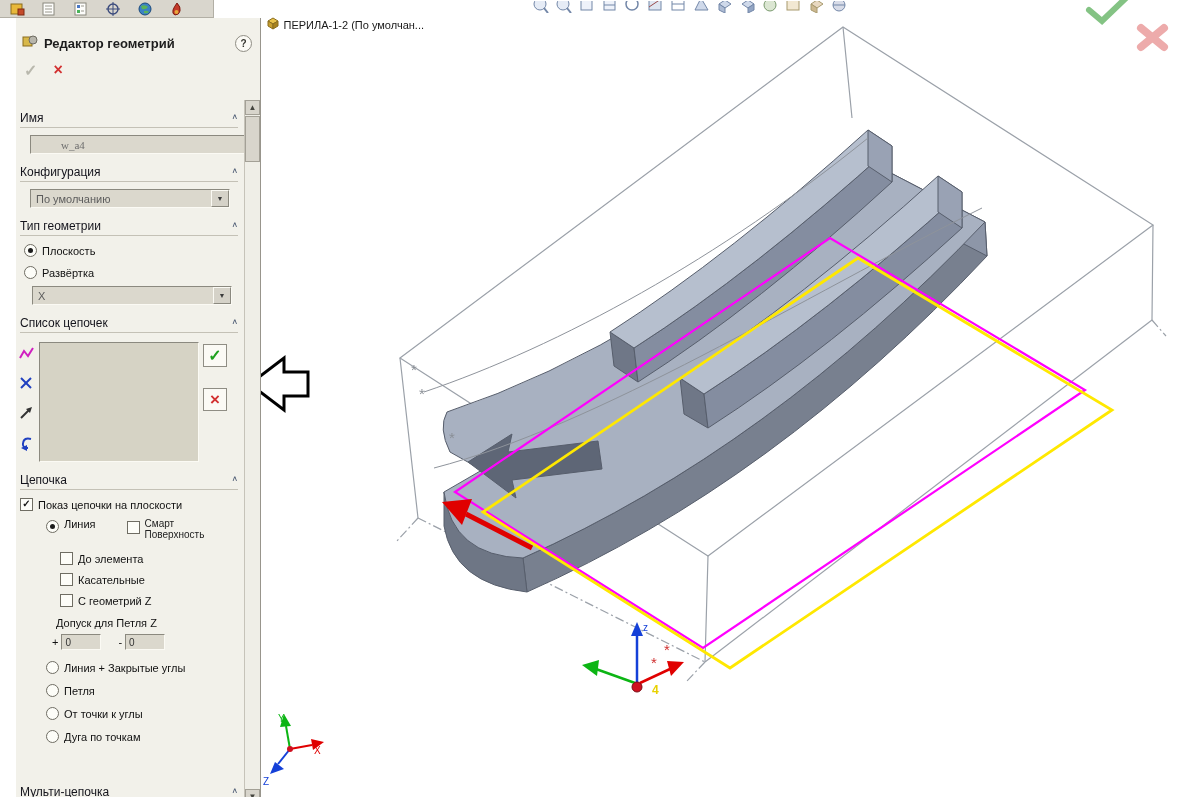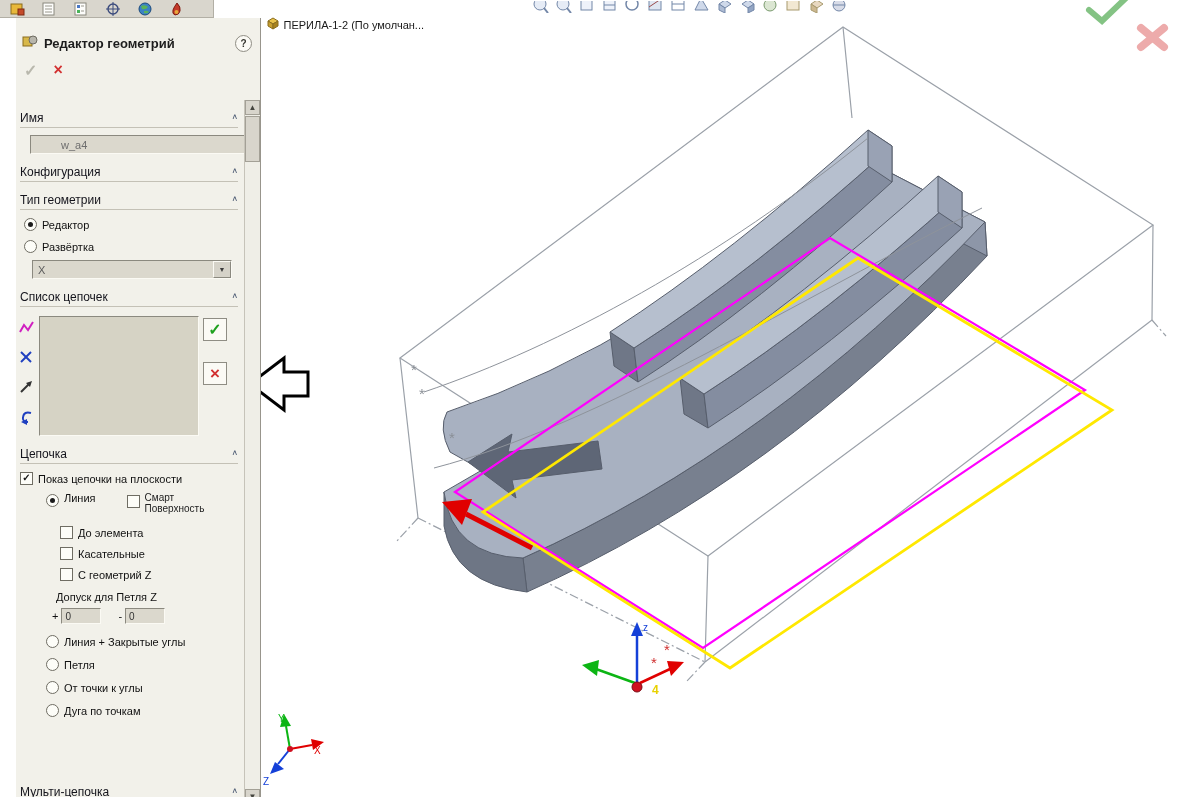--- a/index.html
+++ b/index.html
@@ -27,21 +27,21 @@
   .cancel{color:#d23030;font-size:16px;font-weight:bold;cursor:pointer}
   .p-scroll{position:absolute;left:0;top:82px;right:16px;bottom:0;overflow:hidden}
 
   .sec-h{display:flex;align-items:flex-start;margin:11px 6px 0 4px;border-bottom:1px solid #c4c1b6;
          padding-bottom:2px;cursor:pointer}
   .sec-t{font-size:12px;color:#14141c}
   .chev{margin-left:auto;font-size:9px;color:#4e5c74;transform:scaleY(.85)}
 
   .field{display:block;margin:7px 10px 0 14px;width:192px;height:15px;background:#dbd8cd;
          border:1px solid;border-color:#8b897f #fbfaf4 #fbfaf4 #8b897f;font-size:11px;
-         color:#6e6e6e;padding:1px 4px 1px 30px;font-family:Liberation Sans, sans-serif;box-sizing:content-box}
+         color:#6e6e6e;padding:1px 4px 1px 30px;font-family:Liberation Serif, serif;box-sizing:content-box}
   .dd{display:flex;margin:7px 10px 0 14px;width:198px;height:17px;background:#dbd8cd;
       border:1px solid;border-color:#8b897f #fbfaf4 #fbfaf4 #8b897f;align-items:center;cursor:pointer}
   .dd-v{flex:1;font-size:11px;color:#5c5c5c;padding-left:5px;white-space:nowrap;overflow:hidden}
   .dd-btn{width:16px;height:15px;background:#d5d2c8;border:1px solid;
           border-color:#fbfaf4 #8b897f #8b897f #fbfaf4;display:flex;align-items:center;justify-content:center}
   .dd-ar{font-size:7px;color:#3c3c3c}
 
   .row{display:flex;align-items:center;gap:5px;font-size:11px;color:#111}
   .radio{width:11px;height:11px;border:1px solid #6f6d63;border-radius:50%;background:#fdfdf8;
          position:relative;flex:none;cursor:pointer}
@@ -302,30 +302,36 @@
           <span class="chev">∧</span>
         </div>
         <input class="field" readonly="" value="w_a4" style="">
       </div>
 
       <div>
         <div class="sec-h">
           <span class="sec-t">Конфигурация</span>
           <span class="chev">∧</span>
         </div>
+        <div class="dd">
+          <span class="dd-v">По умолчанию</span>
+          <span class="dd-btn">
+              <span class="dd-ar">▼</span>
+            </span>
+        </div>
       </div>
 
       <div>
         <div class="sec-h">
           <span class="sec-t">Тип геометрии</span>
           <span class="chev">∧</span>
         </div>
         <div class="row" style="margin:8px 0 0 8px">
           <span class="radio sel"></span>
-          <span>Редактор</span>
+          <span>Плоскость</span>
         </div>
         <div class="row" style="margin:9px 0 0 8px">
           <span class="radio"></span>
           <span>Развёртка</span>
         </div>
         <div class="dd" style="margin-left:16px">
           <span class="dd-v">X</span>
           <span class="dd-btn">
               <span class="dd-ar">▼</span>
             </span>

